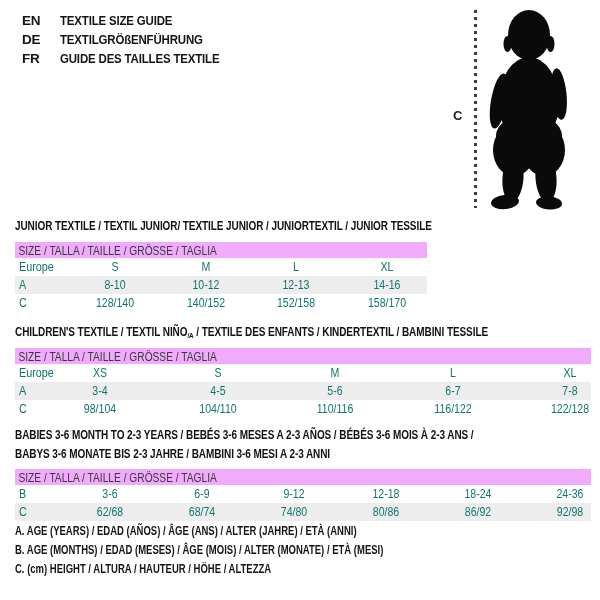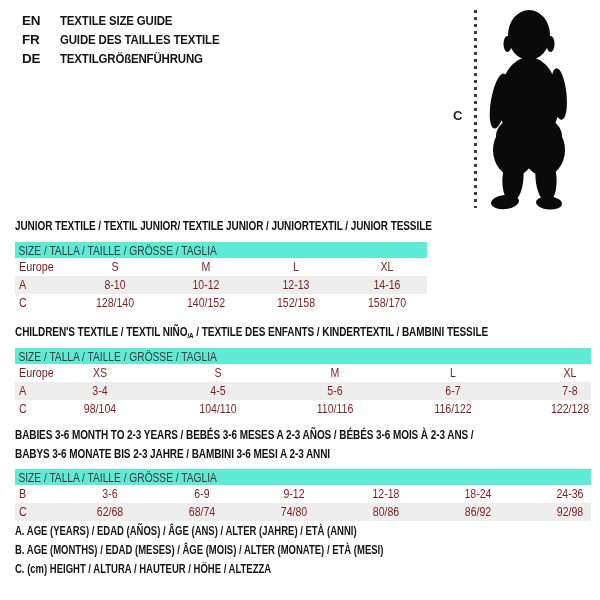--- a/index.html
+++ b/index.html
@@ -19,24 +19,24 @@
   .height-c{position:absolute;left:453px;top:108px;font-size:13px;font-weight:bold;color:#222;}
   .figure-wrap{position:absolute;left:486px;top:8px;width:84px;height:204px;}
   
   .sec-title{position:absolute;left:15px;font-size:12.5px;font-weight:bold;letter-spacing:-0.1px;
     color:#111;white-space:nowrap;transform:scaleX(0.80);transform-origin:left top;line-height:19px;}
   .sub{font-size:8px;vertical-align:-2px;}
   
   .ftable{position:absolute;left:15px;}
   .ftable.t1{width:412px;}
   .ftable.t2,.ftable.t3{width:576px;}
-  .thead{height:16px;line-height:16px;background:#5eead4;}
+  .thead{height:16px;line-height:16px;background:#f0abfc;}
   .thead span{display:inline-block;padding-left:4px;font-size:12px;color:#3a3a3a;
     transform:scaleX(0.85);transform-origin:left center;white-space:nowrap;}
-  .trow{position:relative;height:18px;line-height:18px;font-size:12px;color:#7f1d1d;}
+  .trow{position:relative;height:18px;line-height:18px;font-size:12px;color:#0f766e;}
   .trow.shade{background:#ededed;}
   .rlabel{position:absolute;left:4px;top:0;transform:scaleX(0.9);transform-origin:left center;}
   .cell{position:absolute;top:0;width:100px;text-align:center;transform:scaleX(0.88);white-space:nowrap;}
   .t1 .c1{left:calc(24.3% - 50px);} .t1 .c2{left:calc(46.4% - 50px);}
   .t1 .c3{left:calc(68.2% - 50px);} .t1 .c4{left:calc(90.3% - 50px);}
   .t2 .c1{left:calc(14.8% - 50px);} .t2 .c2{left:calc(35.2% - 50px);}
   .t2 .c3{left:calc(55.6% - 50px);} .t2 .c4{left:calc(76.0% - 50px);}
   .t2 .c5{left:calc(96.4% - 50px);}
   .t3 .c1{left:calc(16.5% - 50px);} .t3 .c2{left:calc(32.5% - 50px);}
   .t3 .c3{left:calc(48.4% - 50px);} .t3 .c4{left:calc(64.4% - 50px);}
@@ -48,26 +48,26 @@
 </style>
 </head>
 <body>
 
 <div class="lang-block">
   <div class="lang-row">
     <span class="lang-code">EN</span>
     <span class="lang-label">TEXTILE SIZE GUIDE</span>
   </div>
   <div class="lang-row">
+    <span class="lang-code">DE</span>
+    <span class="lang-label">TEXTILGRÖßENFÜHRUNG</span>
+  </div>
+  <div class="lang-row">
     <span class="lang-code">FR</span>
     <span class="lang-label">GUIDE DES TAILLES TEXTILE</span>
-  </div>
-  <div class="lang-row">
-    <span class="lang-code">DE</span>
-    <span class="lang-label">TEXTILGRÖßENFÜHRUNG</span>
   </div>
 </div>
 
 <div class="dotted-line"></div>
 <div class="height-c">C</div>
 <div class="figure-wrap">
   <svg width="84" height="204" viewBox="0 0 84 204">
     <g fill="#0a0a0a">
       <ellipse cx="43" cy="27" rx="21" ry="25"></ellipse>
       <ellipse cx="21.5" cy="36" rx="4" ry="8"></ellipse>

